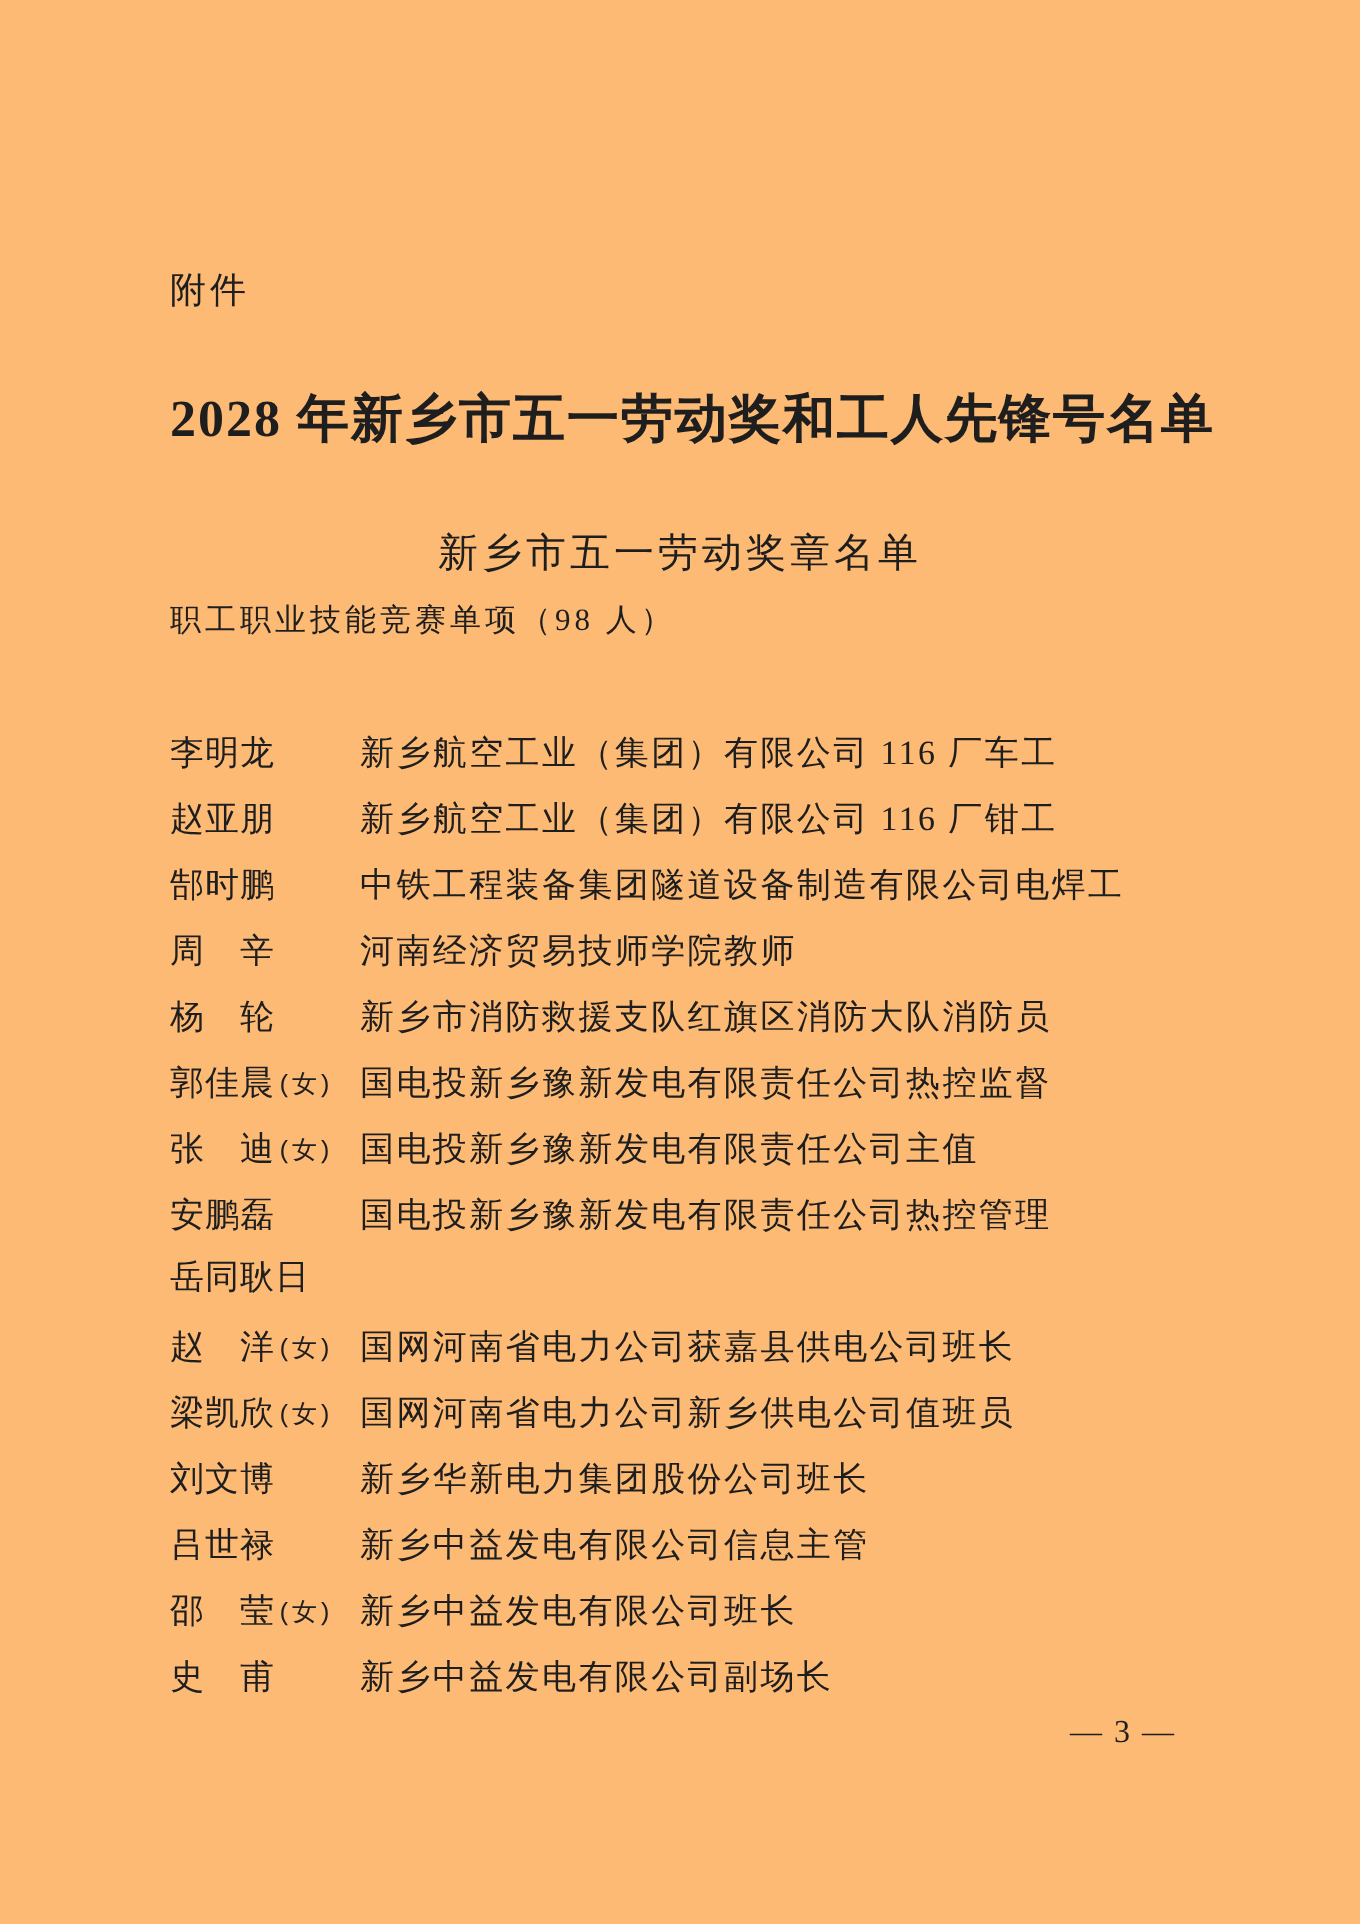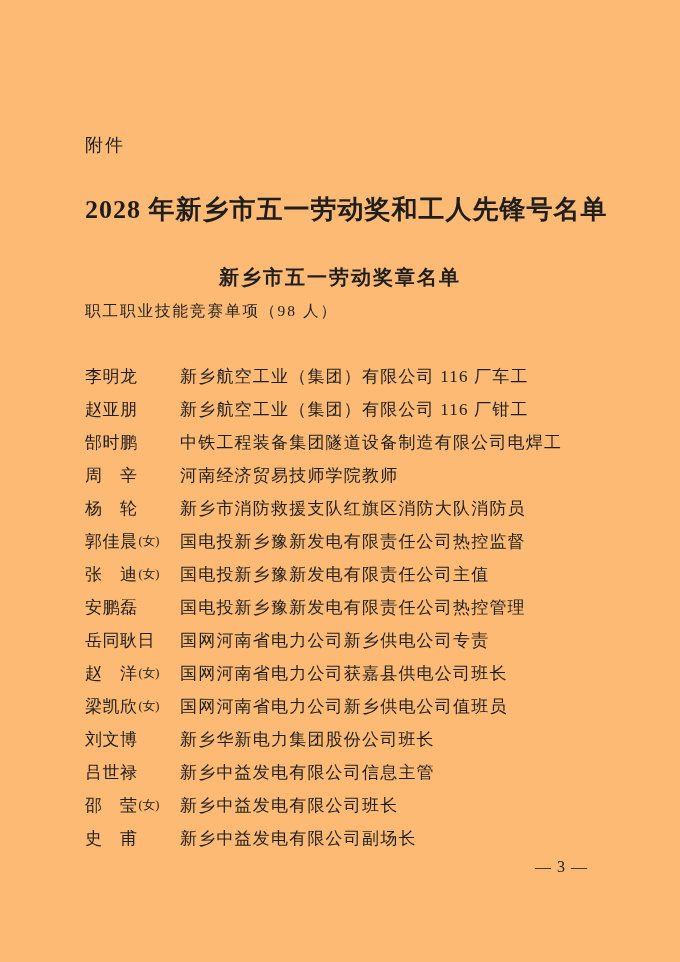--- a/index.html
+++ b/index.html
@@ -33,21 +33,21 @@
     line-height: 36px;
     font-weight: bold;
     text-align: center;
     letter-spacing: 1px;
     white-space: nowrap;
   }
   .section-title {
     margin: 35px 0 0 0;
     font-size: 20px;
     line-height: 28px;
-    font-weight: bold;
+    font-weight: normal;
     text-align: center;
     letter-spacing: 2px;
   }
   .section-subtitle {
     margin: 9px 0 0 0;
     font-size: 15.5px;
     line-height: 22px;
     text-align: left;
     letter-spacing: 2px;
   }
@@ -60,20 +60,21 @@
     height: 33px;
     line-height: 33px;
     font-size: 17px;
   }
   .name-block {
     flex: 0 0 95px;
     width: 95px;
     display: flex;
     align-items: flex-end;
     white-space: nowrap;
+    font-family: Liberation Mono, monospace;
   }
   .name {
     letter-spacing: 0.5px;
   }
   .gender-note {
     font-size: 12.5px;
     margin-left: 1px;
   }
   .org {
     letter-spacing: 1.2px;
@@ -163,21 +164,20 @@
       <span class="gender-note"></span>
     </span>
     <span class="org">国电投新乡豫新发电有限责任公司热控管理</span>
   </div>
 
   <div class="awardee-row">
     <span class="name-block">
       <span class="name">岳同耿日</span>
       <span class="gender-note"></span>
     </span>
-    <span class="org">国网河南省电力公司新乡供电公司专责</span>
   </div>
 
   <div class="awardee-row">
     <span class="name-block">
       <span class="name">赵　洋</span>
       <span class="gender-note">(女)</span>
     </span>
     <span class="org">国网河南省电力公司获嘉县供电公司班长</span>
   </div>
 

